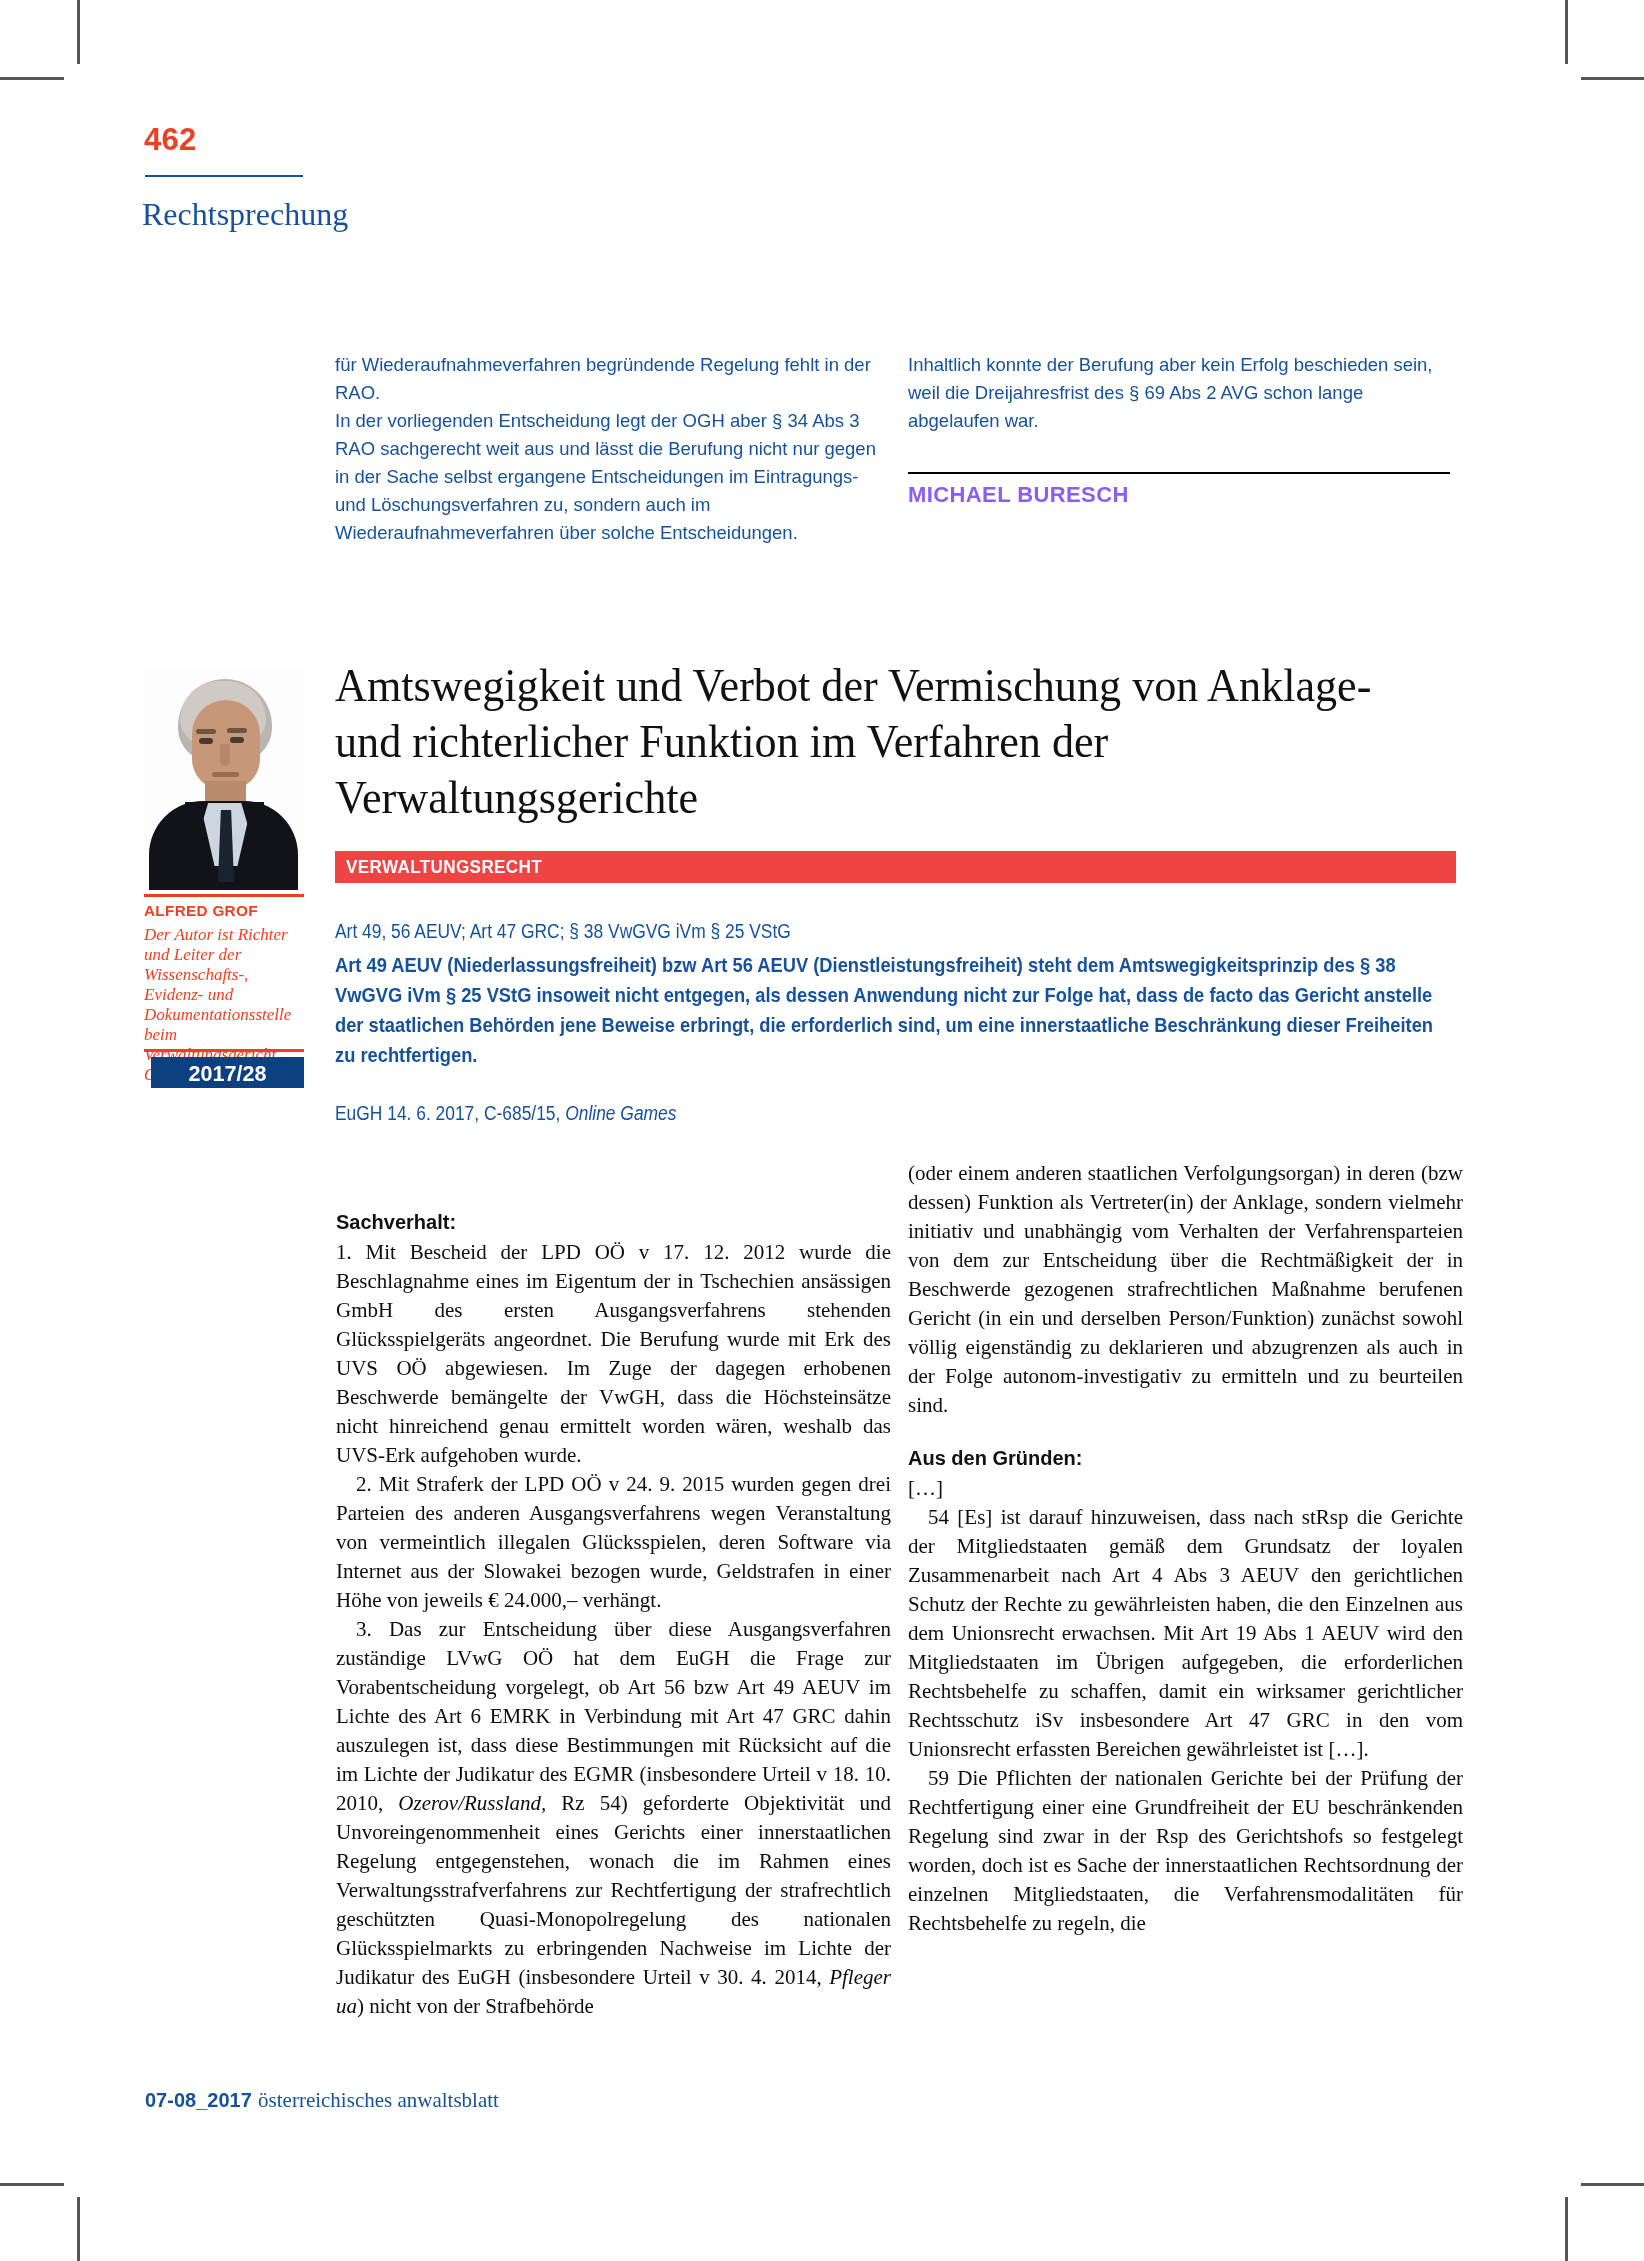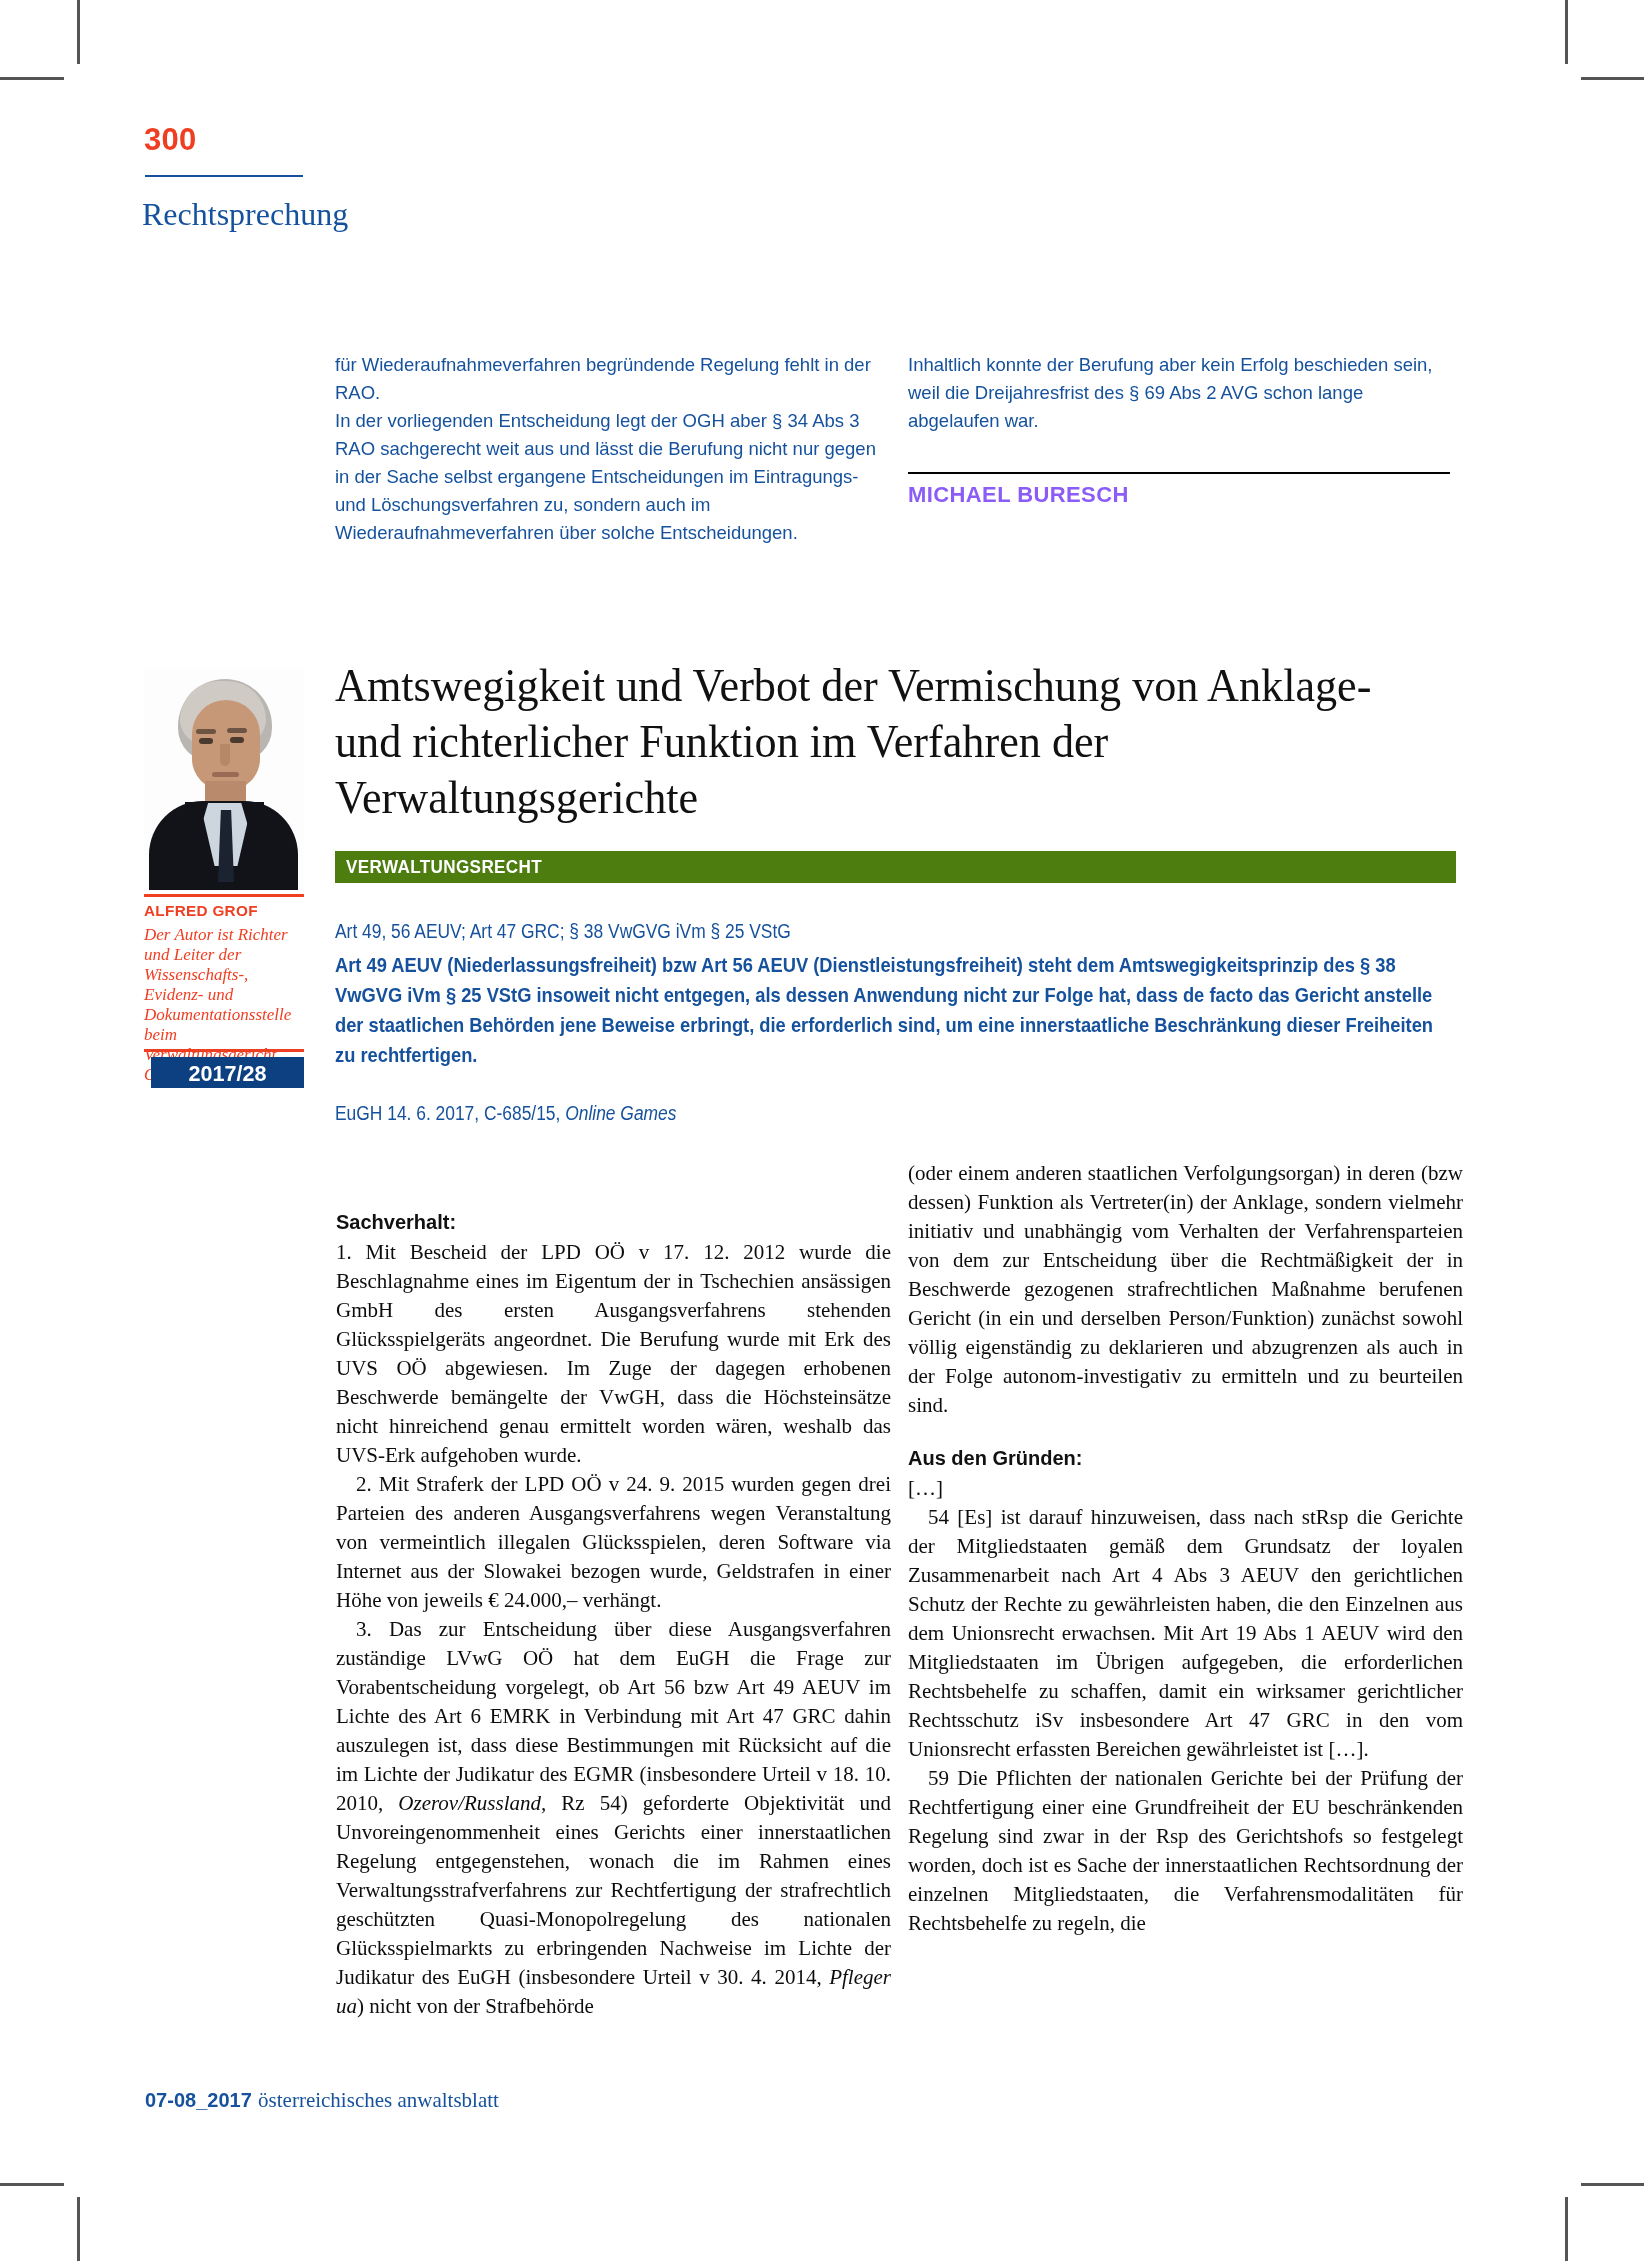--- a/index.html
+++ b/index.html
@@ -88,21 +88,21 @@
     font-size: 47px;
     line-height: 56px;
     color: #111;
     transform: scaleX(0.94);
     transform-origin: left top;
   }
   .cat-banner {
     position: absolute;
     left: 335px; top: 851px;
     width: 1121px; height: 31.5px;
-    background: #4d7c0f;
+    background: #ef4444;
   }
   .cat-banner span {
     position: absolute;
     left: 10.8px; top: 5.4px;
     font-family: "Liberation Sans", sans-serif;
     font-weight: bold;
     font-size: 19px;
     letter-spacing: 0.4px;
     color: #ffffff;
     transform: scaleX(0.9);
@@ -310,21 +310,21 @@
 
 <div class="crop crop-tl-v"></div>
 <div class="crop crop-tl-h"></div>
 <div class="crop crop-tr-v"></div>
 <div class="crop crop-tr-h"></div>
 <div class="crop crop-bl-v"></div>
 <div class="crop crop-bl-h"></div>
 <div class="crop crop-br-v"></div>
 <div class="crop crop-br-h"></div>
 
-<div class="page-number">300</div>
+<div class="page-number">462</div>
 <div class="header-rule"></div>
 <div class="section-title">Rechtsprechung</div>
 
 <div class="note-col note-left">
   <p>für Wiederaufnahmeverfahren begründende Regelung fehlt in der RAO.</p>
   <p>In der vorliegenden Entscheidung legt der OGH aber § 34 Abs 3 RAO sachgerecht weit aus und lässt die Berufung nicht nur gegen in der Sache selbst ergangene Entscheidungen im Eintragungs- und Löschungsverfahren zu, sondern auch im Wiederaufnahmeverfahren über solche Entscheidungen.</p>
 </div>
 <div class="note-col note-right">
   <p>Inhaltlich konnte der Berufung aber kein Erfolg beschieden sein, weil die Dreijahresfrist des § 69 Abs 2 AVG schon lange abgelaufen war.</p>
 </div>

